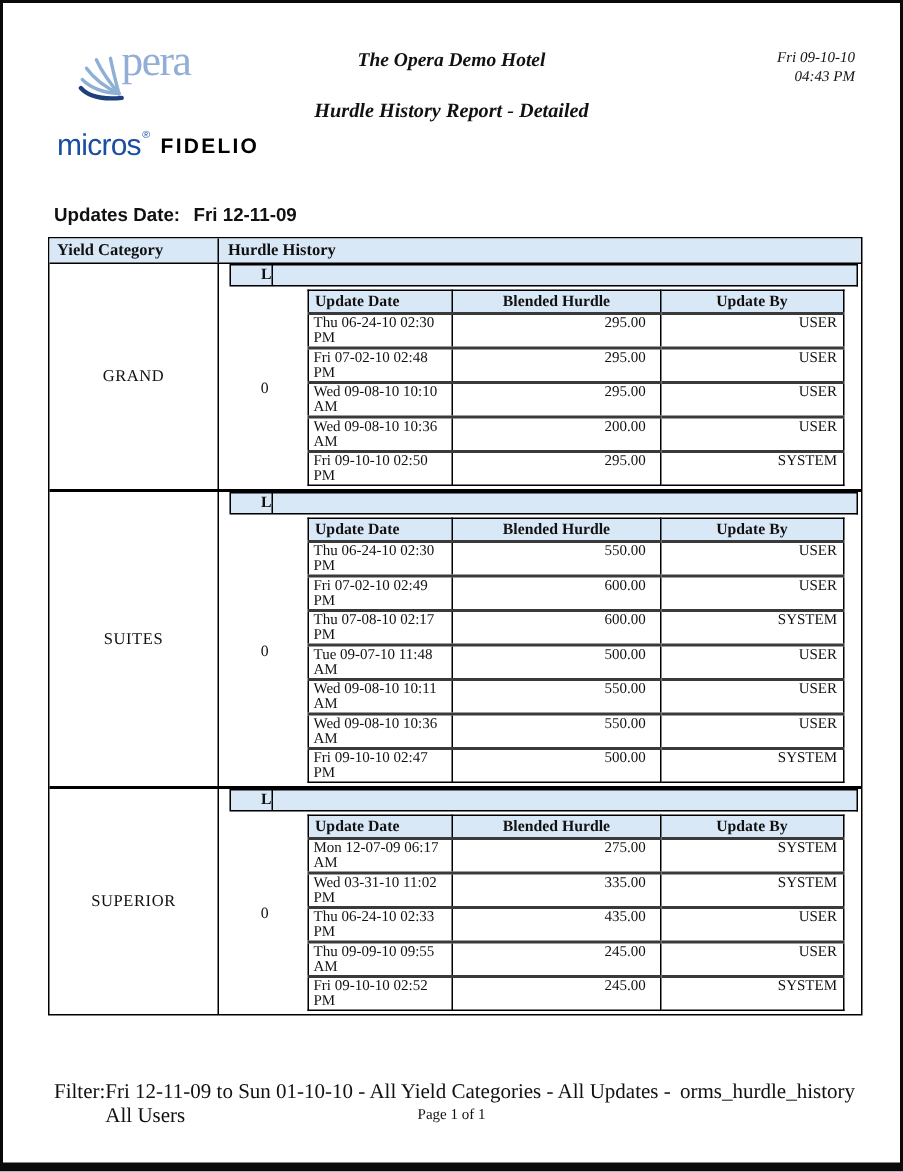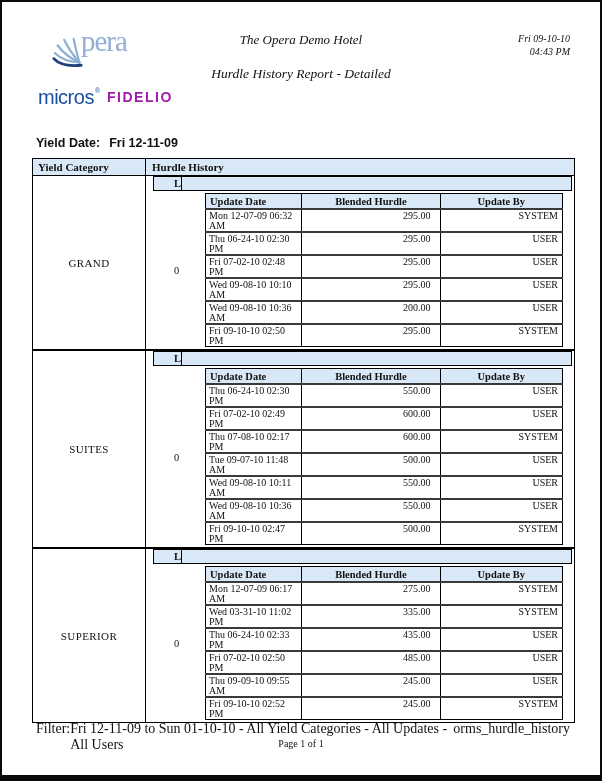--- a/index.html
+++ b/index.html
@@ -10,23 +10,23 @@
   }
 
   
   .logo { position:absolute; left:36px; top:26px; width:130px; }
   .logo-row1 { display:flex; align-items:flex-end; padding-left:14px; }
   .opera-word { font-size:29px; line-height:26px; letter-spacing:-1px; color:#93aed6; margin-left:-3px; margin-bottom:15px; }
   .logo-row2 { display:flex; align-items:center; margin-top:18px; }
   .micros-word { font-family:"Liberation Sans", sans-serif; font-weight:normal; font-size:20px; letter-spacing:-0.5px; color:#1a4fa0; line-height:20px; }
   .reg { font-family:"Liberation Sans", sans-serif; font-size:7px; color:#1a4fa0; vertical-align:top; margin:0 2px 0 1px; align-self:flex-start; }
   .logo-div { width:1px; height:16px; background:#9db9dc; margin:0 4px 0 1px; }
-  .fidelio-word { font-family:"Liberation Sans", sans-serif; font-weight:600; font-size:14px; letter-spacing:1.5px; color:#a21caf; }
-
-  .center-head { position:absolute; left:120px; right:120px; text-align:center; font-style:italic; font-weight:normal; }
+  .fidelio-word { font-family:"Liberation Sans", sans-serif; font-weight:600; font-size:14px; letter-spacing:1.5px; color:#000000; }
+
+  .center-head { position:absolute; left:120px; right:120px; text-align:center; font-style:italic; font-weight:bold; }
   .hotel-name { top:30px; font-size:13px; }
   .report-title { top:64px; font-size:13.5px; }
 
   .print-dt { position:absolute; right:30px; top:30px; text-align:right; font-style:italic; font-size:10px; line-height:13px; }
 
   .hurdle-date { position:absolute; left:34px; top:134px; font-family:"Liberation Sans", sans-serif; font-weight:bold; font-size:12.5px; }
   .hurdle-date .val { margin-left:9px; }
 
   
   .tablewrap { position:absolute; left:30px; top:156px; width:543px; }
@@ -88,21 +88,21 @@
 
   <div class="center-head hotel-name" style="position:absolute;">The Opera Demo Hotel</div>
   <div class="center-head report-title" style="position:absolute;">Hurdle History Report - Detailed</div>
 
   <div class="print-dt">
     <div>Fri 09-10-10</div>
     <div>04:43 PM</div>
   </div>
 
   <div class="hurdle-date">
-    <span>Yield Date:</span><span class="val">Fri 12-11-09</span>
+    <span>Updates Date:</span><span class="val">Fri 12-11-09</span>
   </div>
 
   <div class="tablewrap">
     <div class="outer">
       <div class="ohead">
         <div class="c1">Yield Category</div>
         <div class="c2">Hurdle History</div>
       </div>
 
       <div class="section">
@@ -121,25 +121,20 @@
                     <col style="width:38.7%">
                     <col style="width:34.3%">
                   </colgroup>
                 <tbody>
                     <tr>
                   <th class="thd">Update Date</th>
                   <th>Blended Hurdle</th>
                   <th>Update By</th>
                 </tr>
                 <tr>
-                  <td class="d"><span>Mon 12-07-09 06:32</span><span class="mer">AM</span></td>
-                  <td class="h">295.00</td>
-                  <td class="u">SYSTEM</td>
-                </tr>
-                <tr>
                   <td class="d"><span>Thu 06-24-10 02:30</span><span class="mer">PM</span></td>
                   <td class="h">295.00</td>
                   <td class="u">USER</td>
                 </tr>
                 <tr>
                   <td class="d"><span>Fri 07-02-10 02:48</span><span class="mer">PM</span></td>
                   <td class="h">295.00</td>
                   <td class="u">USER</td>
                 </tr>
                 <tr>
@@ -259,25 +254,20 @@
                   <td class="d"><span>Wed 03-31-10 11:02</span><span class="mer">PM</span></td>
                   <td class="h">335.00</td>
                   <td class="u">SYSTEM</td>
                 </tr>
                 <tr>
                   <td class="d"><span>Thu 06-24-10 02:33</span><span class="mer">PM</span></td>
                   <td class="h">435.00</td>
                   <td class="u">USER</td>
                 </tr>
                 <tr>
-                  <td class="d"><span>Fri 07-02-10 02:50</span><span class="mer">PM</span></td>
-                  <td class="h">485.00</td>
-                  <td class="u">USER</td>
-                </tr>
-                <tr>
                   <td class="d"><span>Thu 09-09-10 09:55</span><span class="mer">AM</span></td>
                   <td class="h">245.00</td>
                   <td class="u">USER</td>
                 </tr>
                 <tr>
                   <td class="d"><span>Fri 09-10-10 02:52</span><span class="mer">PM</span></td>
                   <td class="h">245.00</td>
                   <td class="u">SYSTEM</td>
                 </tr>
               </tbody>

